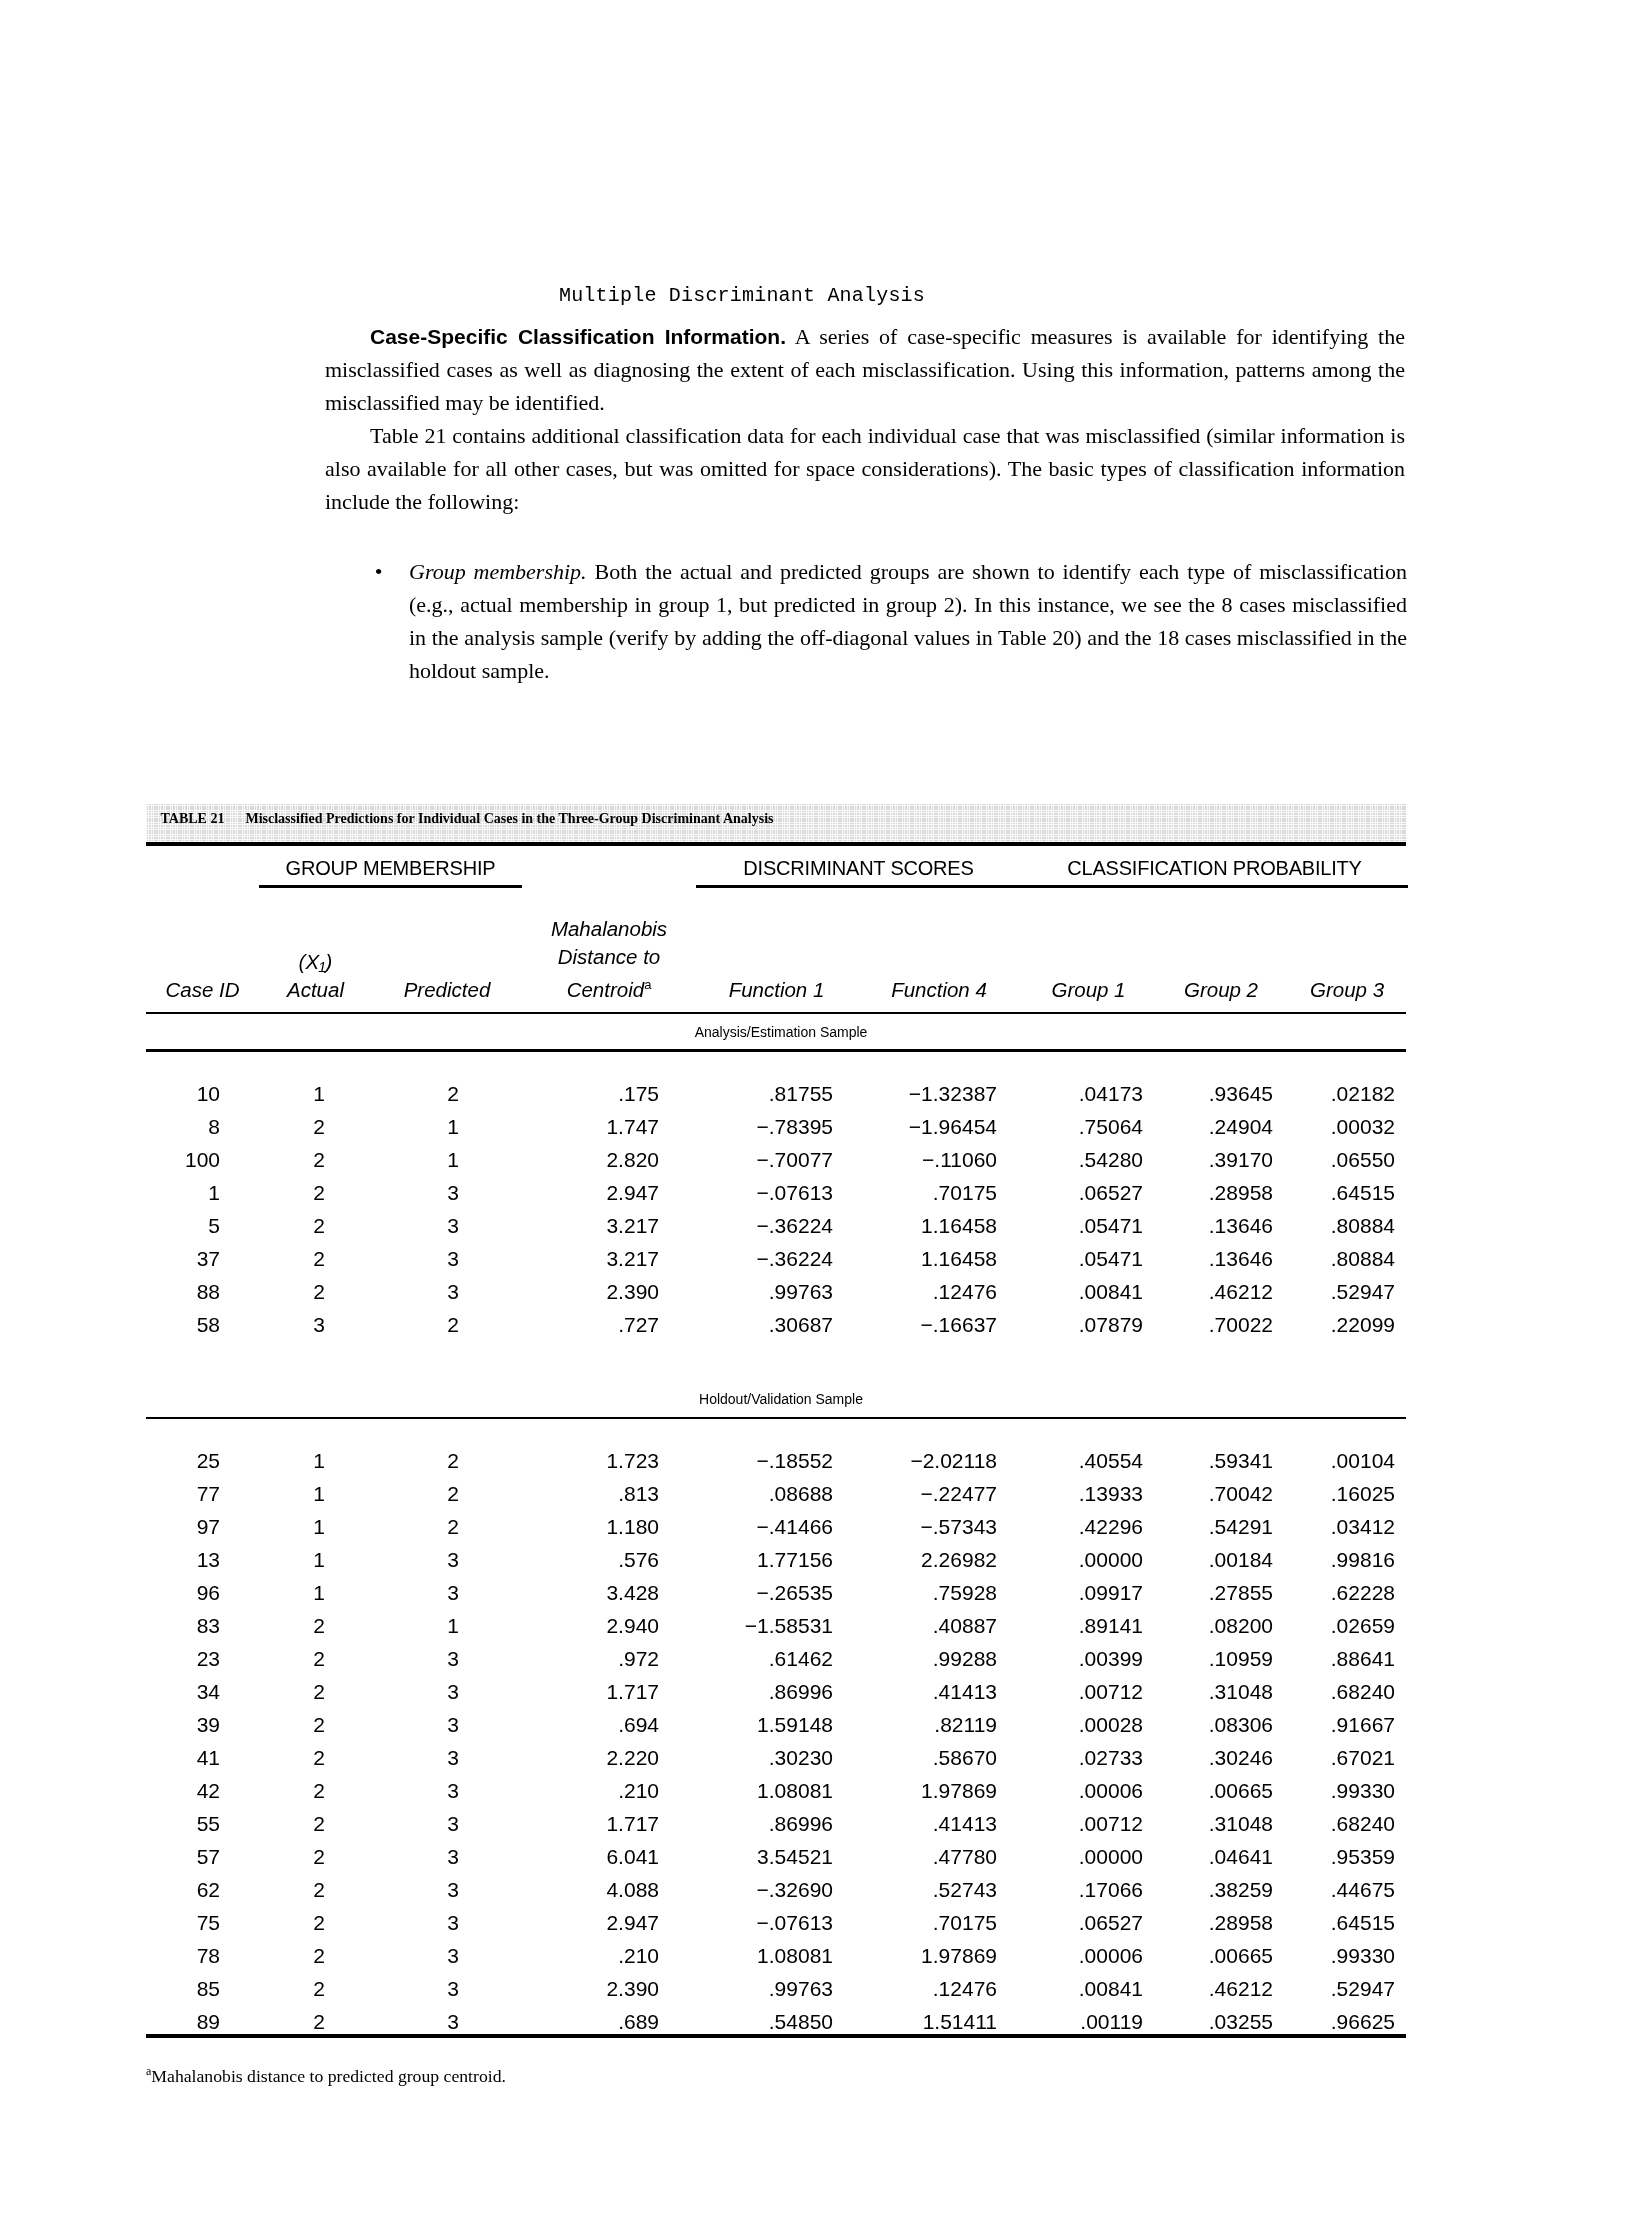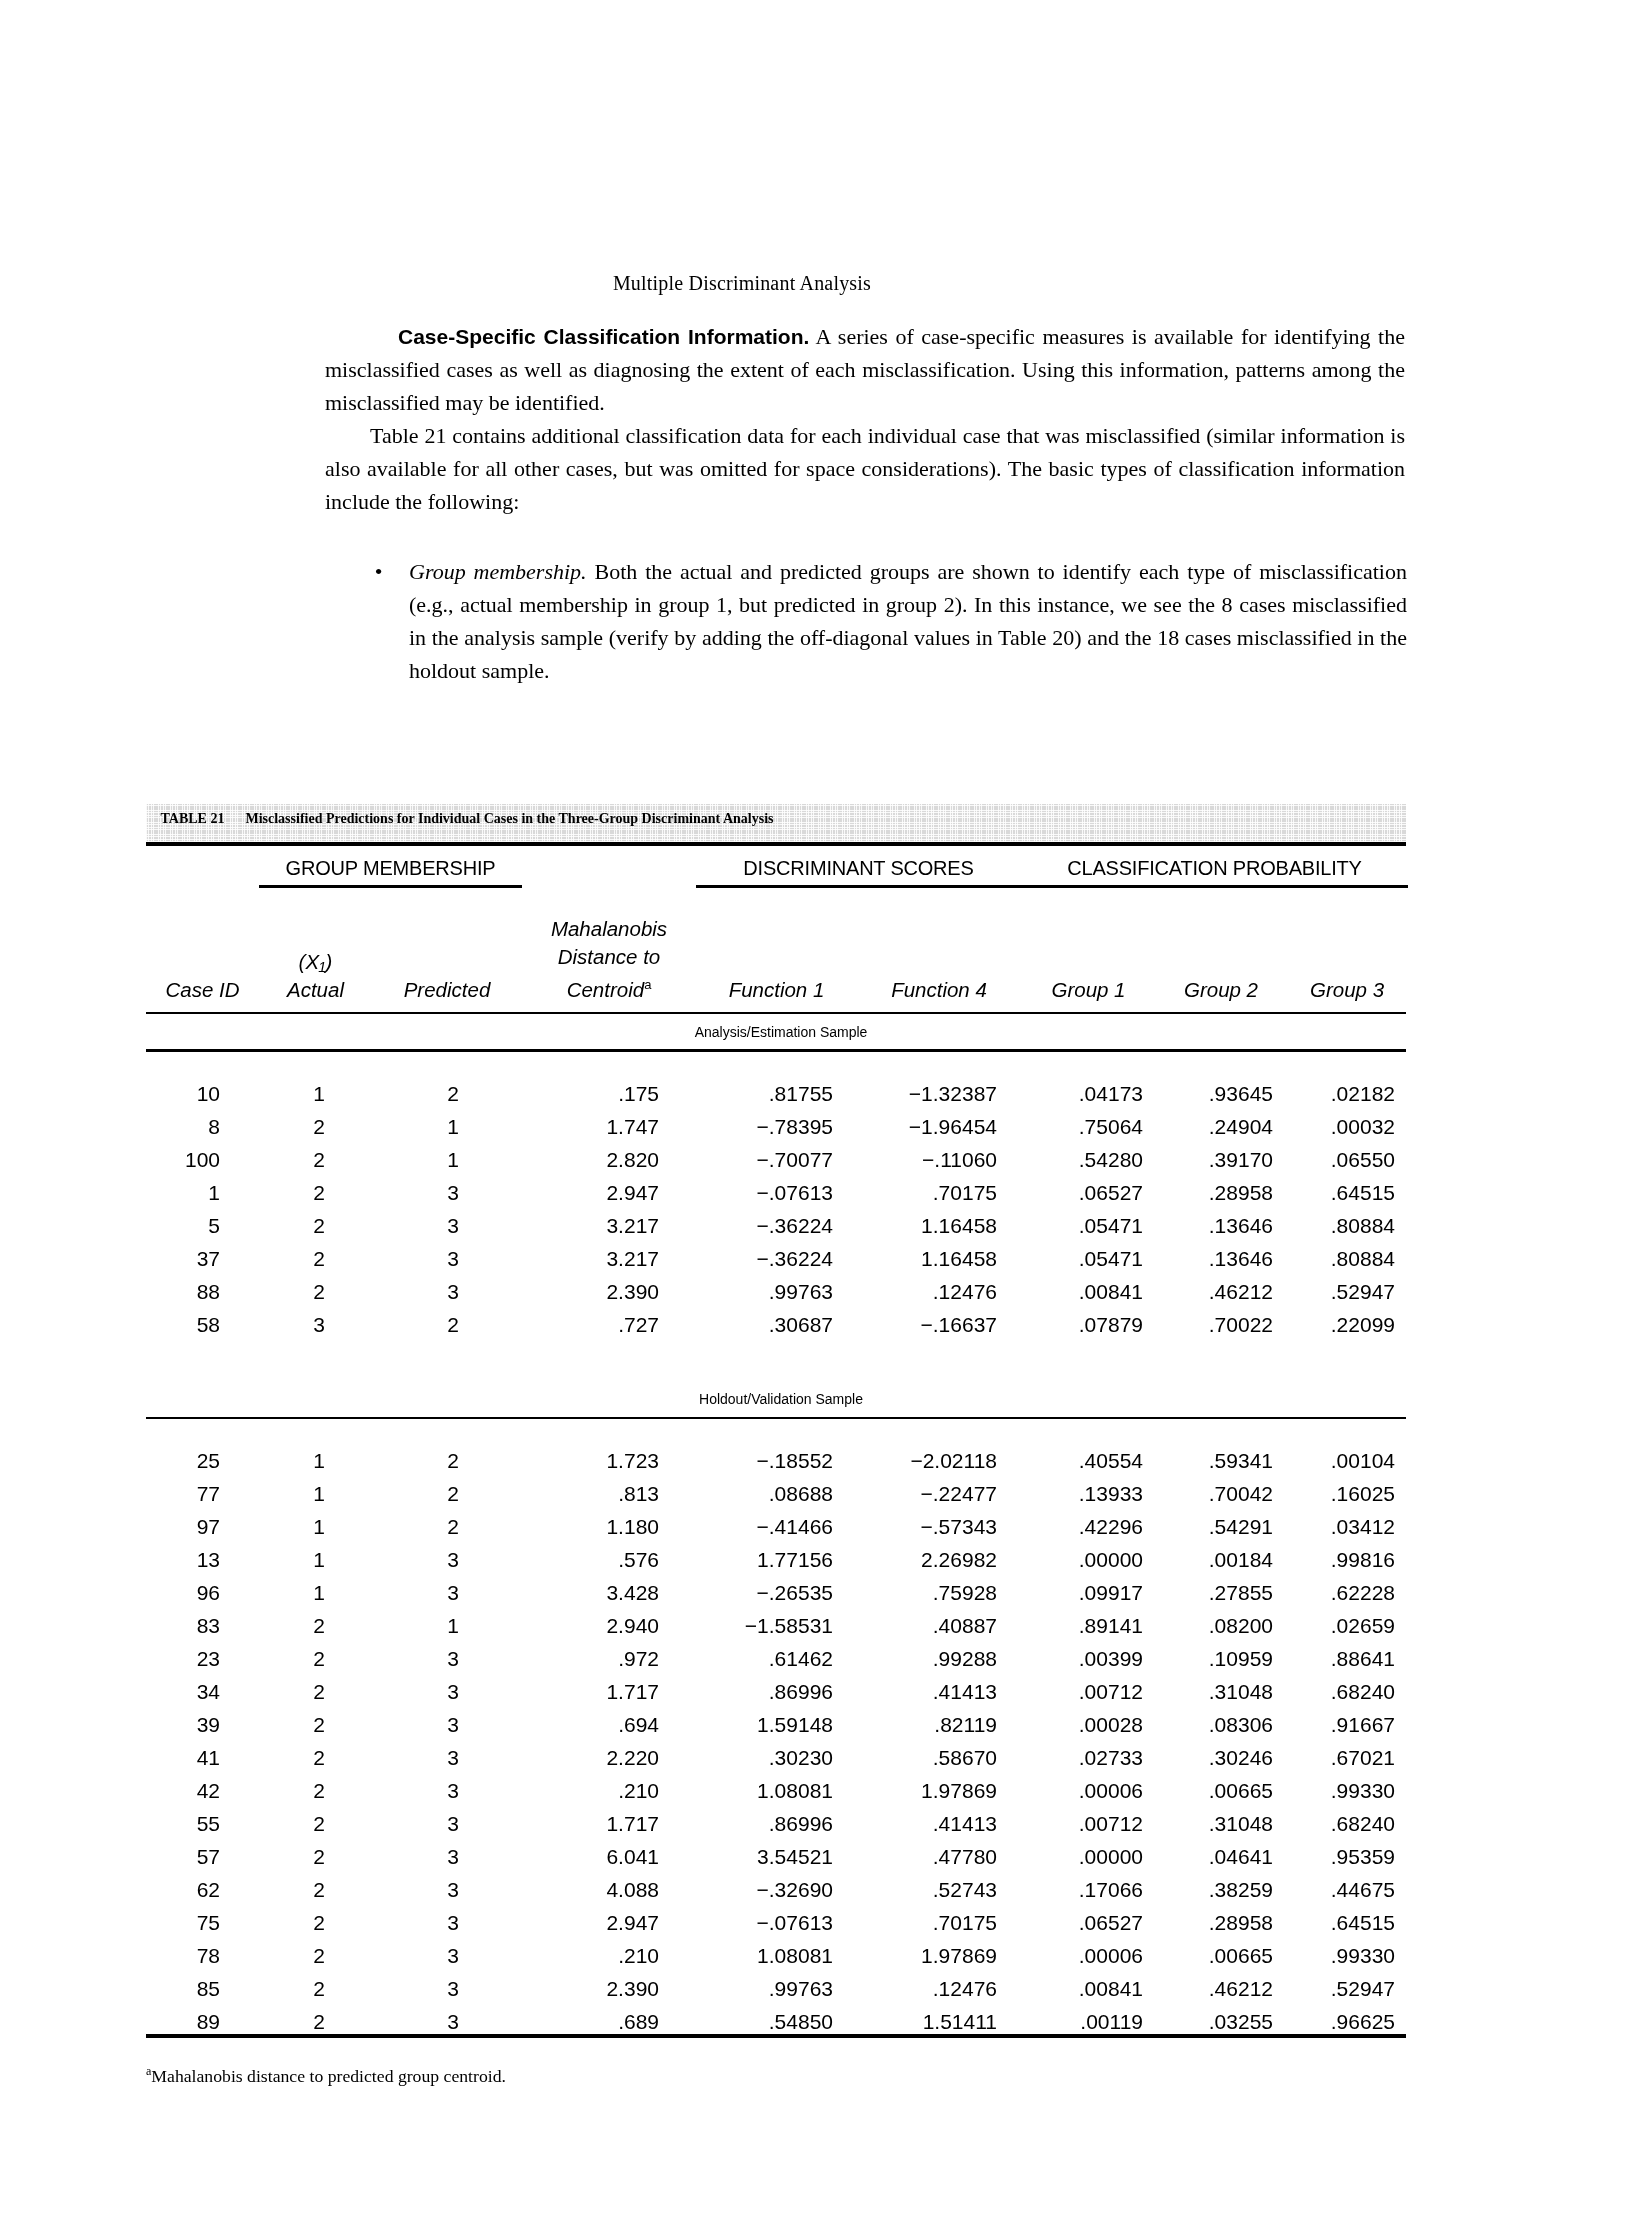--- a/index.html
+++ b/index.html
@@ -13,25 +13,25 @@
     height: 2227px;
     background: #ffffff;
     font-family: "Liberation Serif", "DejaVu Serif", serif;
     color: #000000;
     overflow: hidden;
   }
 
   
   .running-head {
     position: absolute;
-    top: 272px;
+    top: 284px;
     left: 0;
     width: 1484px;
     text-align: center;
-    font-family: Liberation Serif, serif;
+    font-family: Liberation Mono, monospace;
     font-size: 20px;
     letter-spacing: 0.2px;
   }
 
   
   .body-block {
     position: absolute;
     left: 325px;
     top: 320px;
     width: 1080px;
@@ -46,21 +46,20 @@
   .para.first {
     text-indent: 45px;
   }
   .para.second {
     text-indent: 45px;
   }
   .lead-in {
     font-family: "Liberation Sans", "DejaVu Sans", sans-serif;
     font-weight: bold;
     font-size: 21px;
-    margin-left: 28px;
   }
 
   
   .bullets {
     position: absolute;
     left: 370px;
     top: 555px;
     width: 1037px;
   }
   .bullet-row {

